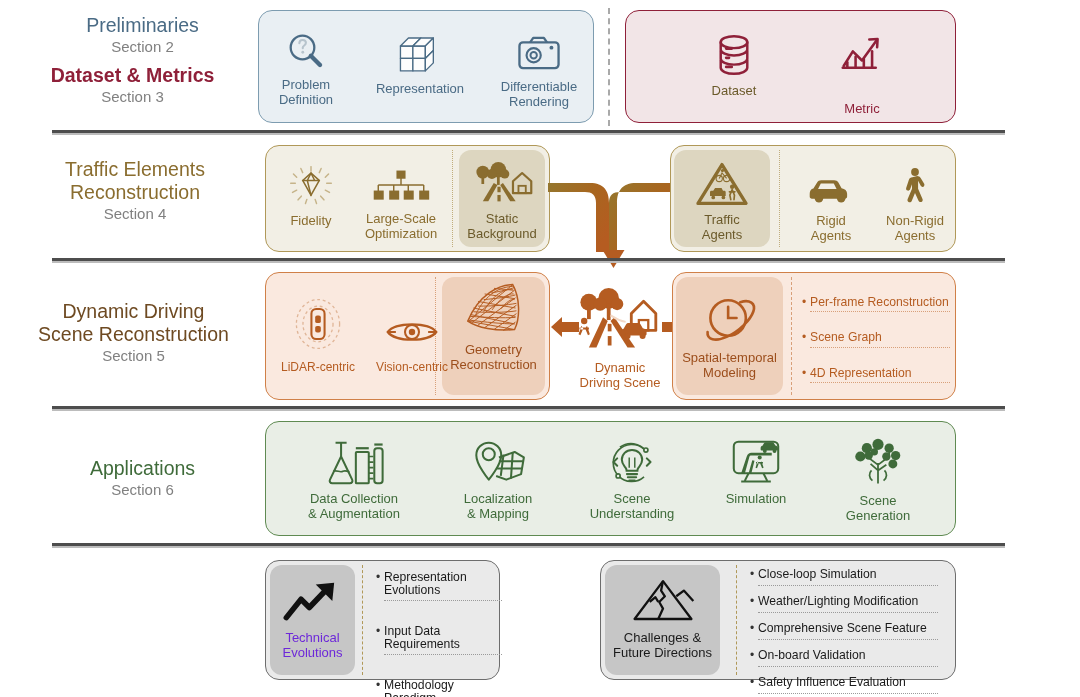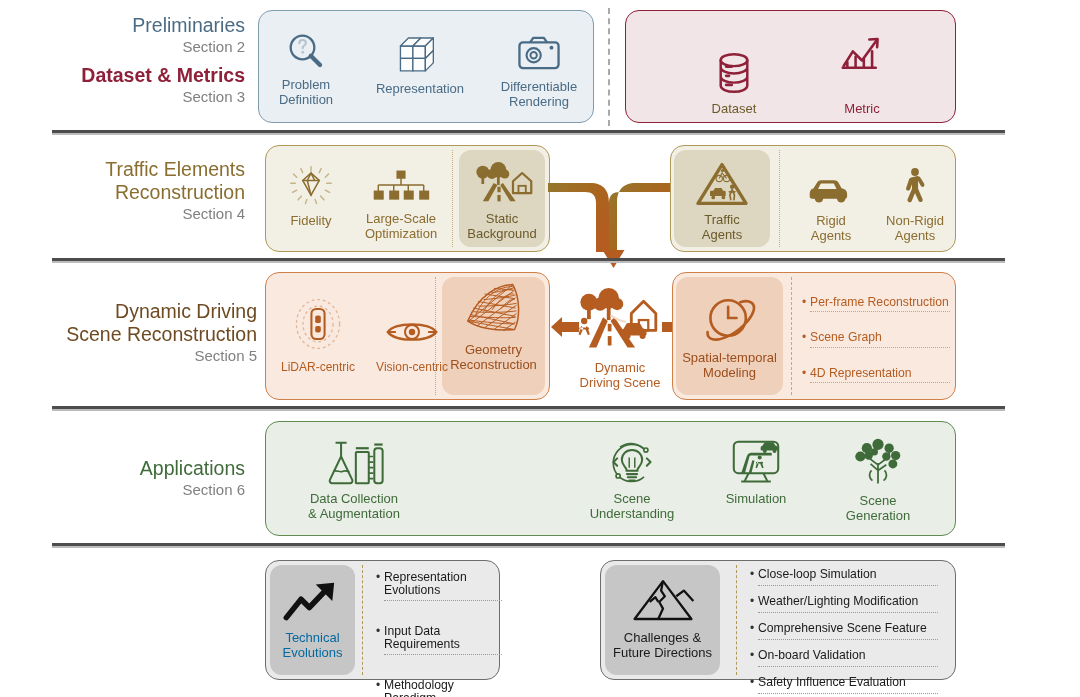--- a/index.html
+++ b/index.html
@@ -13,21 +13,21 @@
 
   
   .divider { position: absolute; left: 52px; width: 953px; height: 5px; }
   .divider::before, .divider::after {
     content: ""; position: absolute; left: 0; width: 100%; display: block;
   }
   .divider::before { top: 0; height: 3px; background: #4d4d4d; }
   .divider::after  { top: 3px; height: 2px; background: #bcbcbc; }
 
   
-  .rowtitle { position: absolute; text-align: right; line-height: 1.18; }
+  .rowtitle { position: absolute; text-align: center; line-height: 1.18; }
   .rowtitle .t1 { font-size: 19.5px; font-weight: 400; display: block; }
   .rowtitle .t2 { font-size: 15px; color: #808080; display: block; margin-top: 1px; }
 
   
   .panel { position: absolute; border-radius: 14px; border: 1.6px solid; }
   .panel-inner { position: absolute; border-radius: 12px; }
 
   
   .cell {
     position: absolute; display: flex; flex-direction: column;
@@ -102,21 +102,21 @@
       </svg>
     </div>
     <div class="lbl" style="color:#4a6b85;">Differentiable
 Rendering</div>
   </div>
 
   <div style="position:absolute; left:608px; top:8px; height:118px; border-left:2px dashed #a9a9a9;"></div>
 
   <div class="panel" style="left:625px; top:10px; width:331px; height:113px; background:#f2e5e7; border-color:#8f2039;"></div>
 
-  <div class="cell" style="left:682px; top:16px; width:104px; height:100px; padding-top:14px;justify-content:flex-end;">
+  <div class="cell" style="left:682px; top:16px; width:104px; height:100px; padding-top:14px;">
     <div class="ico" style="height:50px;">
       <svg width="44" height="48" viewBox="0 0 48 52">
         <g fill="none" stroke="#8f2039" stroke-width="2.7" stroke-linecap="round">
           <ellipse cx="24" cy="12" rx="14.5" ry="6.5"></ellipse>
           <path d="M9.5 12 v8 c0 3.6 6.5 6.5 14.5 6.5 s14.5-2.9 14.5-6.5 v-8"></path>
           <path d="M9.5 22 v8 c0 3.6 6.5 6.5 14.5 6.5 s14.5-2.9 14.5-6.5 v-8"></path>
           <path d="M9.5 32 v8 c0 3.6 6.5 6.5 14.5 6.5 s14.5-2.9 14.5-6.5 v-8"></path>
         </g>
         <rect x="14" y="17.5" width="9" height="3" rx="1.5" fill="#8f2039"></rect>
         <rect x="14" y="27.5" width="6" height="3" rx="1.5" fill="#8f2039"></rect>
@@ -454,20 +454,34 @@
           <path d="M50 19 h5 M50 25 h5 M50 31 h5 M50 37 h5 M50 43 h5" stroke-width="1.8"></path>
           <rect x="56" y="10" width="9" height="38" rx="3"></rect>
           <path d="M56 6 h9" stroke-width="2.4"></path>
         </g>
       </svg>
     </div>
     <div class="lbl" style="color:#3f6b3a;">Data Collection
 &amp; Augmentation</div>
   </div>
 
+  <div class="cell" style="left:434px; top:426px; width:128px; height:106px; padding-top:12px;">
+    <div class="ico" style="height:50px;">
+      <svg width="60" height="48" viewBox="0 0 64 52">
+        <g fill="none" stroke="#3f6b3a" stroke-width="2.2" stroke-linejoin="round">
+          <path d="M22 4 c-7.5 0-13.5 6-13.5 13.5 C8.5 28 22 44 22 44 S35.5 28 35.5 17.5 C35.5 10 29.5 4 22 4 Z"></path>
+          <circle cx="22" cy="16.5" r="6.5"></circle>
+          <path d="M33 20 L50 14 L60 20 L57 38 L41 44 L30 40"></path>
+          <path d="M38 17 L35 40 M48 14.5 L46 43 M33 24 L59 24 M31 32 L58 32"></path>
+        </g>
+      </svg>
+    </div>
+    <div class="lbl" style="color:#3f6b3a;">Localization
+&amp; Mapping</div>
+  </div>
 
   <div class="cell" style="left:566px; top:426px; width:132px; height:106px; padding-top:12px;">
     <div class="ico" style="height:50px;">
       <svg width="56" height="50" viewBox="0 0 60 54">
         <g fill="none" stroke="#3f6b3a" stroke-width="1.8">
           <path d="M43 12 A20 20 0 1 0 43 42" stroke-dasharray="0"></path>
           <path d="M17 10 A20 20 0 0 1 45 14"></path>
           <circle cx="45" cy="13" r="2.2" fill="#e9eee6"></circle>
           <circle cx="15" cy="41" r="2.2" fill="#e9eee6"></circle>
           <path d="M30 13 c-6.5 0-11 4.6-11 10.6 0 4 2.4 6.4 3.8 8.2 1 1.3 1.4 2.2 1.4 3.6 h11.6 c0-1.4 .4-2.3 1.4-3.6 1.4-1.8 3.8-4.2 3.8-8.2 C41 17.6 36.5 13 30 13 Z" stroke-width="2.2"></path>
@@ -533,21 +547,21 @@
   <div class="panel-inner" style="left:270px; top:565px; width:85px; height:110px; background:#c6c6c6;"></div>
   <div style="position:absolute; left:362px; top:565px; height:110px; border-left:1.6px dashed #b09858;"></div>
 
   <div class="cell" style="left:270px; top:565px; width:85px; height:110px; padding-top:12px;">
     <div class="ico" style="height:50px;">
       <svg width="62" height="46" viewBox="0 0 66 50">
         <path d="M4 42 L20 22 L29 31 L50 9" fill="none" stroke="#111" stroke-width="6" stroke-linecap="round" stroke-linejoin="round"></path>
         <path d="M36 6 L56 4 L54 24 Z" fill="#111"></path>
       </svg>
     </div>
-    <div class="lbl" style="color:#0369a1;">Technical
+    <div class="lbl" style="color:#6d28d9;">Technical
 Evolutions</div>
   </div>
 
   <div class="blist" style="left:372px; top:571px; width:125px;">
     <div class="bitem" style="margin-bottom:27px;">
       <span class="dot" style="color:#333;">•</span>
       <span class="btx" style="color:#1a1a1a;">Representation Evolutions</span>
       <span class="rule" style="width:118px; border-color:#9a9a9a;"></span>
     </div>
     <div class="bitem" style="margin-bottom:27px;">

